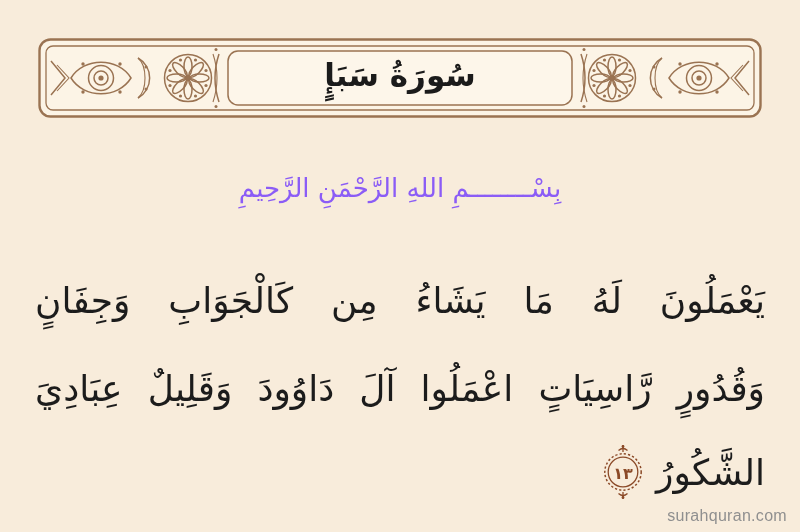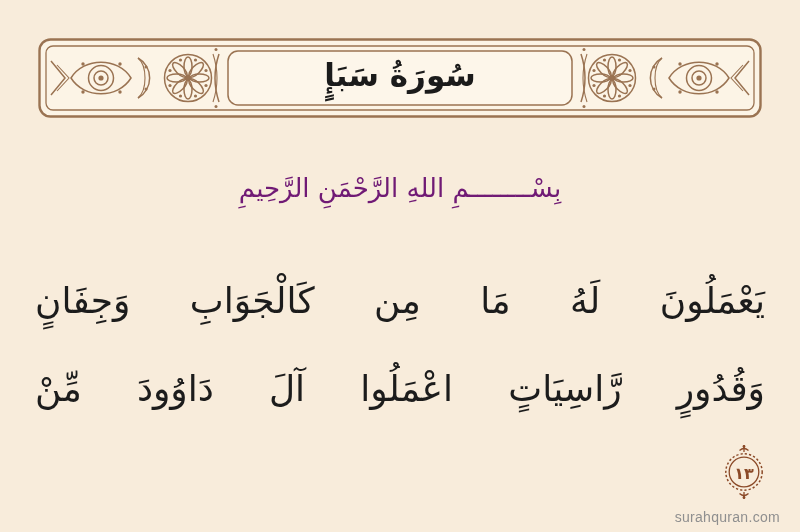--- a/index.html
+++ b/index.html
@@ -18,43 +18,43 @@
     display:flex;align-items:center;justify-content:center;
     direction:rtl;
     font-size:31px;font-weight:bold;color:#1b1b1b;
     padding-bottom:3px;
   }
   
   .bismillah{
     position:absolute;top:162px;left:0;width:100%;
     text-align:center;direction:rtl;
     font-size:26px;line-height:52px;
-    color:#701a75;
+    color:#8b5cf6;
   }
   
   .verse{
     position:absolute;top:256px;left:35px;right:35px;
     color:#1c1c1c;
   }
   .vline{
     height:88px;
     display:flex;direction:rtl;justify-content:space-between;align-items:center;
     font-size:36px;
   }
   .vline-last{
     height:80px;
     display:flex;direction:rtl;justify-content:flex-start;align-items:center;
     gap:12px;font-size:36px;
   }
   .medallion{flex:0 0 auto;}
   
   .watermark{
-    position:absolute;right:20px;bottom:7px;
+    position:absolute;right:13px;bottom:7px;
     font-family:"Liberation Sans",sans-serif;
-    font-size:14px;letter-spacing:.3px;
+    font-size:16px;letter-spacing:.3px;
     color:#8f8f8f;
     margin-left:24px;
   }
 </style>
 </head>
 <body>
 
 <div class="page">
 
   <div class="frame">
@@ -108,33 +108,36 @@
     <div class="title-overlay">سُورَةُ سَبَإٍ</div>
   </div>
 
   <div class="bismillah">بِسْــــــــمِ اللهِ الرَّحْمَنِ الرَّحِيمِ</div>
 
   <div class="verse">
     <div class="vline">
         <span>يَعْمَلُونَ</span>
         <span>لَهُ</span>
         <span>مَا</span>
+        <span>يَشَاءُ</span>
         <span>مِن</span>
         <span>كَالْجَوَابِ</span>
         <span>وَجِفَانٍ</span>
       </div>
     <div class="vline">
         <span>وَقُدُورٍ</span>
         <span>رَّاسِيَاتٍ</span>
         <span>اعْمَلُوا</span>
         <span>آلَ</span>
         <span>دَاوُودَ</span>
-        <span>مِّنْ</span>
+        <span>وَقَلِيلٌ</span>
+        <span>عِبَادِيَ</span>
       </div>
     <div class="vline-last">
+      <span>الشَّكُورُ</span>
       <svg class="medallion" width="42" height="58" viewBox="0 0 42 58">
         <g fill="none" stroke="#8b4a28" stroke-width="1.3">
           <path d="M21,2 V9"></path>
           <circle cx="21" cy="3.5" r="1.4" fill="#8b4a28" stroke="none"></circle>
           <path d="M16.5,7.5 Q21,3.5 25.5,7.5"></path>
           <circle cx="21" cy="29" r="18.2" stroke-dasharray="2.2 2.1" stroke-width="1.5"></circle>
           <circle cx="21" cy="29" r="14.8"></circle>
           <path d="M16.5,50.5 Q21,54.5 25.5,50.5"></path>
           <path d="M21,49 V56"></path>
           <circle cx="21" cy="54.5" r="1.4" fill="#8b4a28" stroke="none"></circle>

